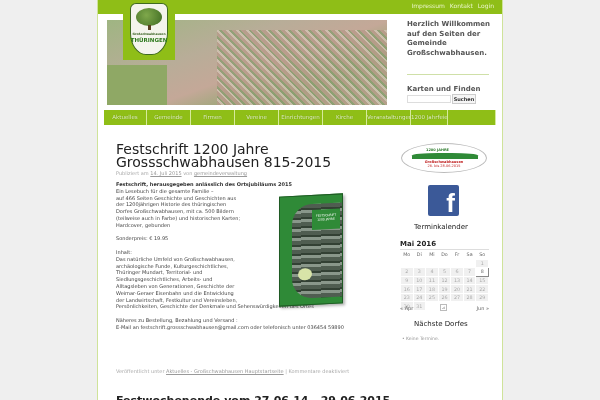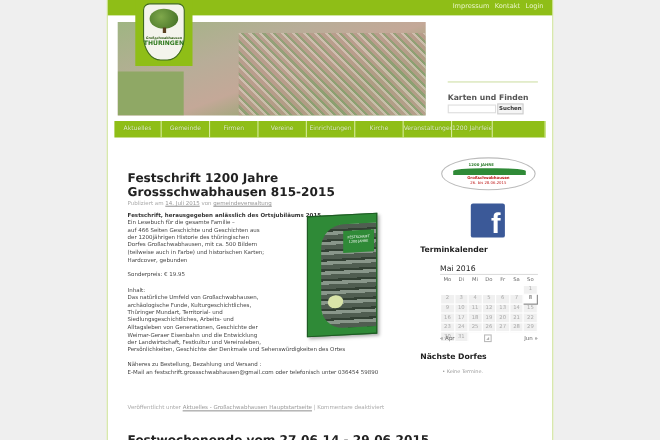--- a/index.html
+++ b/index.html
@@ -19,41 +19,41 @@
   .banner .field1 { position: absolute; left: 0; top: 45px; width: 60px; height: 40px; background: #8fa865; }
   .banner .village { position: absolute; left: 110px; top: 10px; width: 170px; height: 75px; background: repeating-linear-gradient(45deg, #b89a8a 0 3px, #d2c3b4 3px 5px, #8a9d70 5px 7px); opacity: 0.8; }
   .welcome { position: absolute; left: 309px; top: 20px; width: 90px; font-size: 7px; font-weight: bold; color: #555; line-height: 9.5px; }
   .sidebar-rule { position: absolute; left: 309px; top: 74px; width: 82px; height: 1px; background: #cfe0a8; }
   .search-title { position: absolute; left: 309px; top: 85px; font-size: 7px; font-weight: bold; color: #555; }
   .search-input { position: absolute; left: 309px; top: 95px; width: 44px; height: 8px; border: 1px solid #ddd; background: #fff; }
   .search-btn { position: absolute; left: 354px; top: 94px; width: 24px; height: 10px; border: 1px solid #ccc; background: #f5f5f5; font-size: 5px; font-weight: bold; color: #333; text-align: center; line-height: 8px; }
   .nav { position: absolute; left: 6px; top: 110px; width: 392px; height: 15px; background: #8fbe17; display: flex; }
   .nav-item { height: 15px; border-right: 1px solid #d6ea9c; color: #e6f3c4; font-size: 5.5px; line-height: 15px; text-align: center; cursor: pointer; text-shadow: 0 0 1px #5e8a08; white-space: nowrap; overflow: hidden; }
   .main { position: absolute; left: 18px; top: 143px; width: 260px; }
-  .post-title { font-size: 11px; font-weight: bold; color: #222; line-height: 13px; width: 260px; margin-top: 12px; }
+  .post-title { font-size: 14px; font-weight: normal; color: #222; line-height: 13px; width: 260px; }
   .meta { font-size: 5px; color: #aaa; margin-top: 1px; }
   .meta a { color: #999; text-decoration: underline; }
   .content { font-size: 5px; color: #444; line-height: 6.8px; margin-top: 5px; }
   .content .lead { font-weight: bold; color: #333; }
   .gap { height: 6.8px; }
   .book { position: absolute; left: 163px; top: 52px; width: 64px; height: 110px; background: #2f8a37; border: 1px solid #1f5a24; transform: skewY(-3deg); box-shadow: 2px 2px 3px rgba(0,0,0,0.3); overflow: hidden; }
   .book .photo { position: absolute; left: 12px; top: 8px; width: 50px; height: 94px; background: repeating-linear-gradient(0deg, #555 0 4px, #999 4px 7px, #333 7px 9px); opacity: 0.85; border-radius: 20px 0 0 20px; }
   .book .badge { position: absolute; left: 18px; top: 72px; width: 14px; height: 12px; border-radius: 50%; background: #d8e4a8; }
   .book .title-box { position: absolute; left: 32px; top: 14px; width: 28px; height: 20px; background: #2f8a37; font-size: 3px; color: #fff; text-align: center; padding-top: 4px; }
   .footer-meta { position: absolute; left: 18px; top: 368px; font-size: 5px; color: #aaa; }
   .footer-meta a { color: #999; text-decoration: underline; }
   .next-title { position: absolute; left: 18px; top: 394px; font-size: 11px; font-weight: bold; color: #222; }
   .jubi { position: absolute; left: 303px; top: 143px; width: 86px; height: 30px; border: 1px solid #bbb; border-radius: 50%; background: #fff; }
   .jubi .top { position: absolute; left: 24px; top: 4px; font-size: 3.5px; color: #2a7a2a; font-weight: bold; }
   .jubi .hill { position: absolute; left: 10px; top: 9px; width: 66px; height: 6px; background: #2f8a37; border-radius: 40% 40% 0 0; }
   .jubi .name { position: absolute; left: 0; width: 84px; top: 16px; font-size: 3.5px; color: #c02020; text-align: center; font-weight: bold; }
   .jubi .date { position: absolute; left: 0; width: 84px; top: 20px; font-size: 3.5px; color: #c02020; text-align: center; }
   .fb { position: absolute; left: 330px; top: 185px; width: 31px; height: 31px; background: #3b5998; border-radius: 2px; color: #fff; font-size: 26px; font-weight: bold; text-align: right; padding-right: 4px; line-height: 36px; font-family: "Liberation Sans", sans-serif; overflow: hidden; cursor: pointer; }
-  .widget-title { position: absolute; left: 284px; font-size: 7px; font-weight: bold; color: #222; }
-  .cal-title { position: absolute; left: 302px; top: 240px; font-size: 7px; font-weight: normal; color: #222; }
+  .widget-title { position: absolute; left: 316px; font-size: 7px; font-weight: normal; color: #222; }
+  .cal-title { position: absolute; left: 302px; top: 240px; font-size: 7px; font-weight: bold; color: #222; }
   .cal { position: absolute; left: 302px; top: 249px; width: 89px; border-top: 1px solid #ddd; }
   .cal table { border-collapse: collapse; width: 89px; font-size: 4.8px; color: #777; }
   .cal th { font-weight: normal; height: 9px; text-align: center; color: #666; }
   .cal td { height: 8.6px; text-align: center; background: #f0f0f0; color: #aaa; border: 1px solid #fff; }
   .cal td.empty { background: transparent; }
   .cal td.today { border: 1px solid #888; background: #fff; color: #666; }
   .cal-nav { position: absolute; left: 302px; top: 305px; width: 89px; font-size: 5px; color: #666; }
   .cal-nav .prev { position: absolute; left: 0; cursor: pointer; }
   .cal-nav .next { position: absolute; right: 0; cursor: pointer; }
   .cal-nav .mid { position: absolute; left: 40px; top: -1px; width: 7px; height: 7px; border: 1px solid #bbb; font-size: 4px; text-align: center; line-height: 5px; }
@@ -78,20 +78,21 @@
       <div class="logo-small">Großschwabhausen</div>
       <div class="logo-big">THÜRINGEN</div>
     </div>
   </div>
 
   <div class="banner">
     <div class="field1"></div>
     <div class="village"></div>
   </div>
 
+  <div class="welcome">Herzlich Willkommen auf den Seiten der Gemeinde Großschwabhausen.</div>
   <div class="sidebar-rule"></div>
   <div class="search-title">Karten und Finden</div>
   <input class="search-input" type="text" value="" style="">
   <div class="search-btn">Suchen</div>
 
   <div class="nav" id="nav">
       <div class="nav-item" style="width: 43px;">Aktuelles</div>
       <div class="nav-item" style="width: 44px;">Gemeinde</div>
       <div class="nav-item" style="width: 44px;">Firmen</div>
       <div class="nav-item" style="width: 44px;">Vereine</div>

